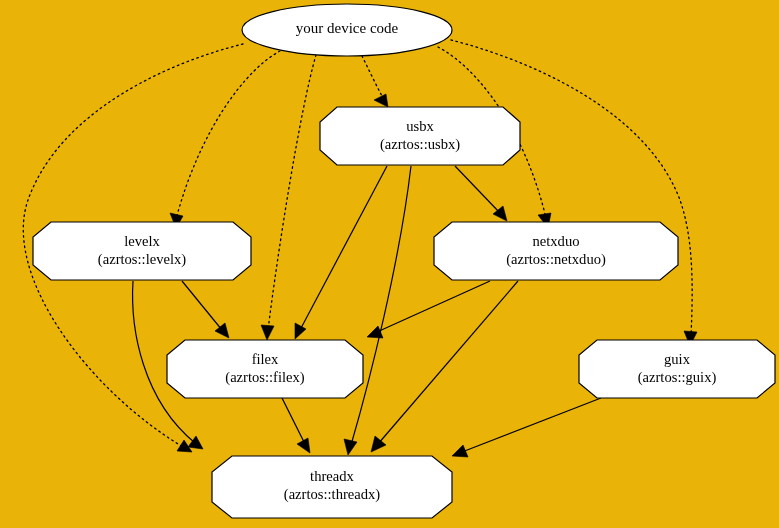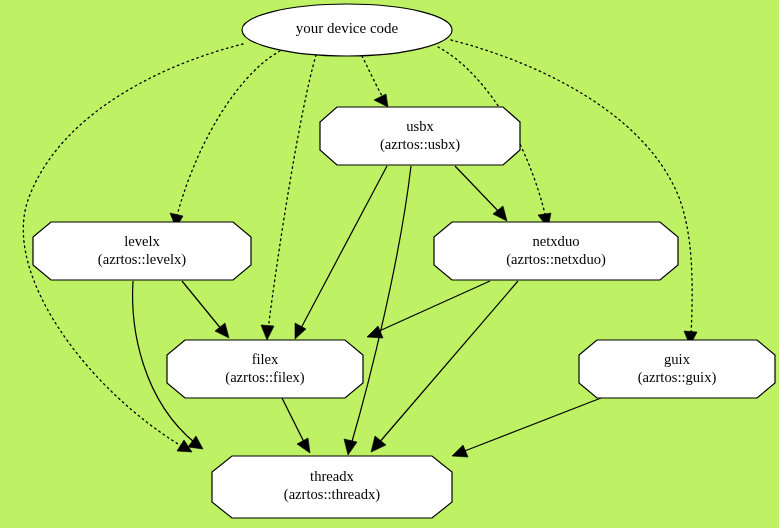--- a/index.html
+++ b/index.html
@@ -1,20 +1,20 @@
 <!DOCTYPE html>
 <html><head>
 <meta charset="utf-8">
 <title>Dependency Graph</title>
 <style>
   html,body{margin:0;padding:0;background:#ffffff;}
   #stage{
     position:relative;
     width:779px;height:528px;
-    background:#bef264;
+    background:#eab308;
     overflow:hidden;
     font-family:"Liberation Serif","DejaVu Serif",serif;
   }
   #graph-svg{position:absolute;left:0;top:0;width:779px;height:528px;display:block;}
   .node-shape{fill:#ffffff;stroke:#000000;stroke-width:1.2;}
   .edge-solid{fill:none;stroke:#000000;stroke-width:1.2;}
   .edge-dotted{fill:none;stroke:#000000;stroke-width:1.3;stroke-dasharray:1.6 3.6;stroke-linecap:round;}
   .arrow-head{fill:#000000;stroke:#000000;stroke-width:0.6;}
   .node-text{
     font-family:"Liberation Serif","DejaVu Serif",serif;

